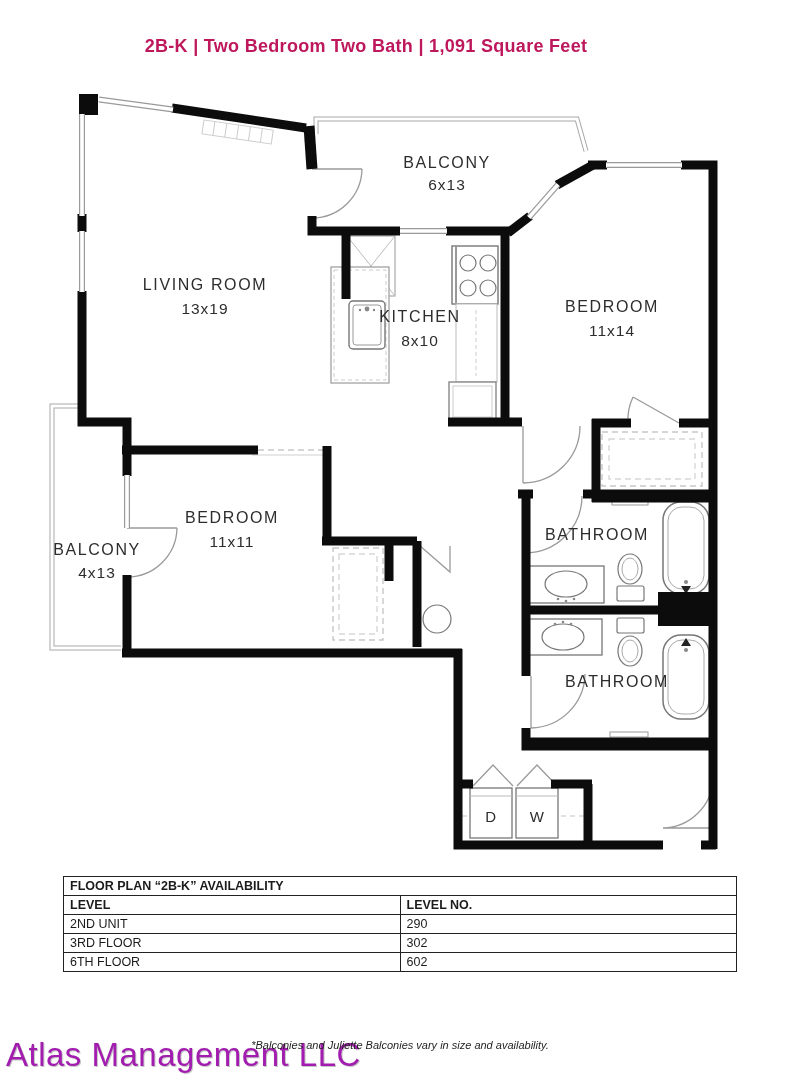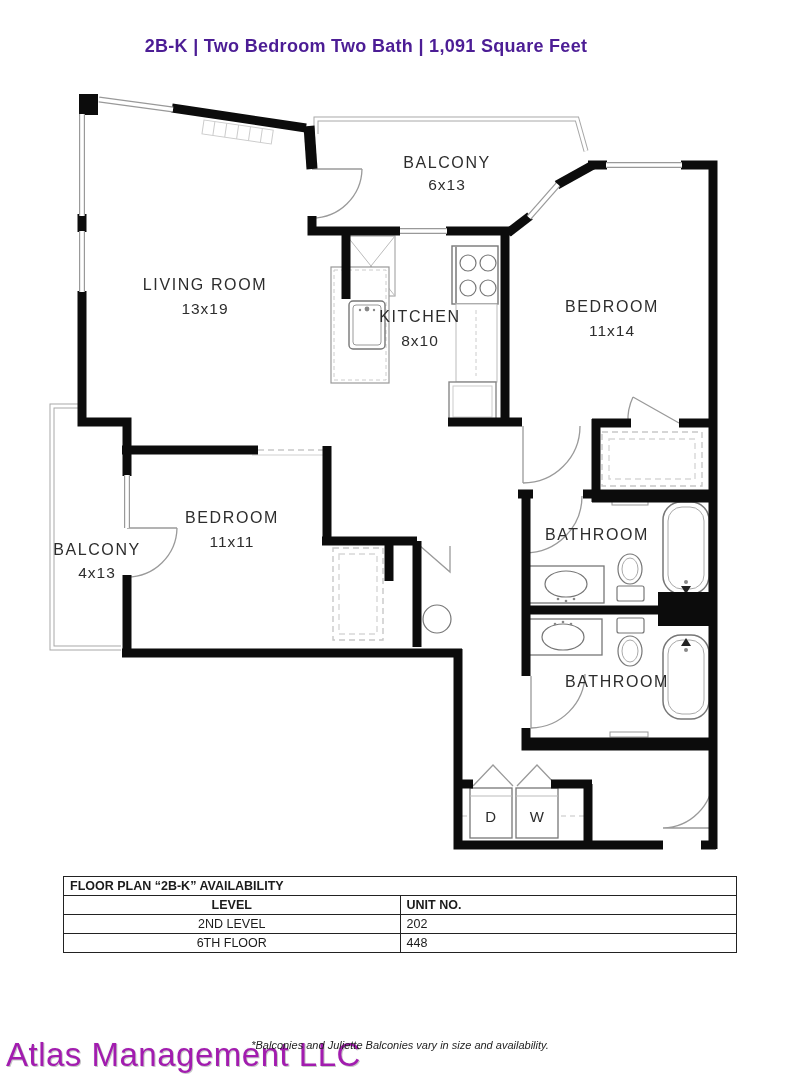--- a/index.html
+++ b/index.html
@@ -1,31 +1,31 @@
 <!DOCTYPE html>
 <html><head>
 <meta charset="utf-8">
 <style>
   html,body{margin:0;padding:0;background:#ffffff;}
   body{position:relative;width:800px;height:1080px;overflow:hidden;
        font-family:"Liberation Sans","DejaVu Sans",sans-serif;color:#1b1b1b;}
   .page-title{position:absolute;top:36px;left:0;width:732px;text-align:center;
-       font-size:18px;font-weight:bold;letter-spacing:.3px;color:#4c1d95;}
+       font-size:18px;font-weight:bold;letter-spacing:.3px;color:#be185d;}
   .plan-wrap{position:absolute;top:70px;left:0;width:652px;height:790px;}
   svg text{font-family:"Liberation Sans","DejaVu Sans",sans-serif;fill:#2d2d2d;}
   .room-name{font-size:16px;letter-spacing:1.6px;}
   .room-dims{font-size:15.5px;letter-spacing:1px;}
   .appl-label{font-size:15px;letter-spacing:.5px;}
   .avail-table{position:absolute;top:876px;left:63px;width:674px;
        border-collapse:collapse;table-layout:fixed;font-size:12.5px;}
   .avail-table td,.avail-table th{border:1.5px solid #222;height:16px;
        padding:1px 6px;text-align:left;vertical-align:middle;line-height:15px;
        white-space:nowrap;overflow:hidden;}
   .avail-table th{font-weight:bold;margin-left:8px;}
-  .avail-table .c-level{width:85px;text-align:center;}
+  .avail-table .c-level{width:85px;}
   .footer-watermark{position:absolute;left:6px;top:1036px;font-size:33px;
        letter-spacing:.5px;color:#a21caf;
        text-shadow:1px 1px 0 #c6c6c6,-1px -1px 0 #fafafa;z-index:1;}
   .footer-note{position:absolute;left:0;top:1039px;width:800px;text-align:center;
        font-style:italic;font-size:11px;color:#1f1f1f;z-index:2;}
 </style>
 </head>
 <body>
 
 <div class="page-title">2B-K | Two Bedroom Two Bath | 1,091 Square Feet</div>
@@ -225,27 +225,31 @@
 </svg>
 </div>
 
 <table class="avail-table">
   <tbody>
     <tr>
       <th colspan="2">FLOOR PLAN “2B-K” AVAILABILITY</th>
     </tr>
     <tr>
       <th class="c-level">LEVEL</th>
-      <th>UNIT NO.</th>
-    </tr>
-    <tr>
-      <td class="c-level">2ND LEVEL</td>
-      <td>202</td>
+      <th>LEVEL NO.</th>
+    </tr>
+    <tr>
+      <td class="c-level">2ND UNIT</td>
+      <td>290</td>
+    </tr>
+    <tr>
+      <td class="c-level">3RD FLOOR</td>
+      <td>302</td>
     </tr>
     <tr>
       <td class="c-level">6TH FLOOR</td>
-      <td>448</td>
+      <td>602</td>
     </tr>
   </tbody>
 </table>
 
 <div class="footer-watermark">Atlas Management LLC</div>
 <div class="footer-note">*Balconies and Juliette Balconies vary in size and availability.</div>
 
 </body></html>

